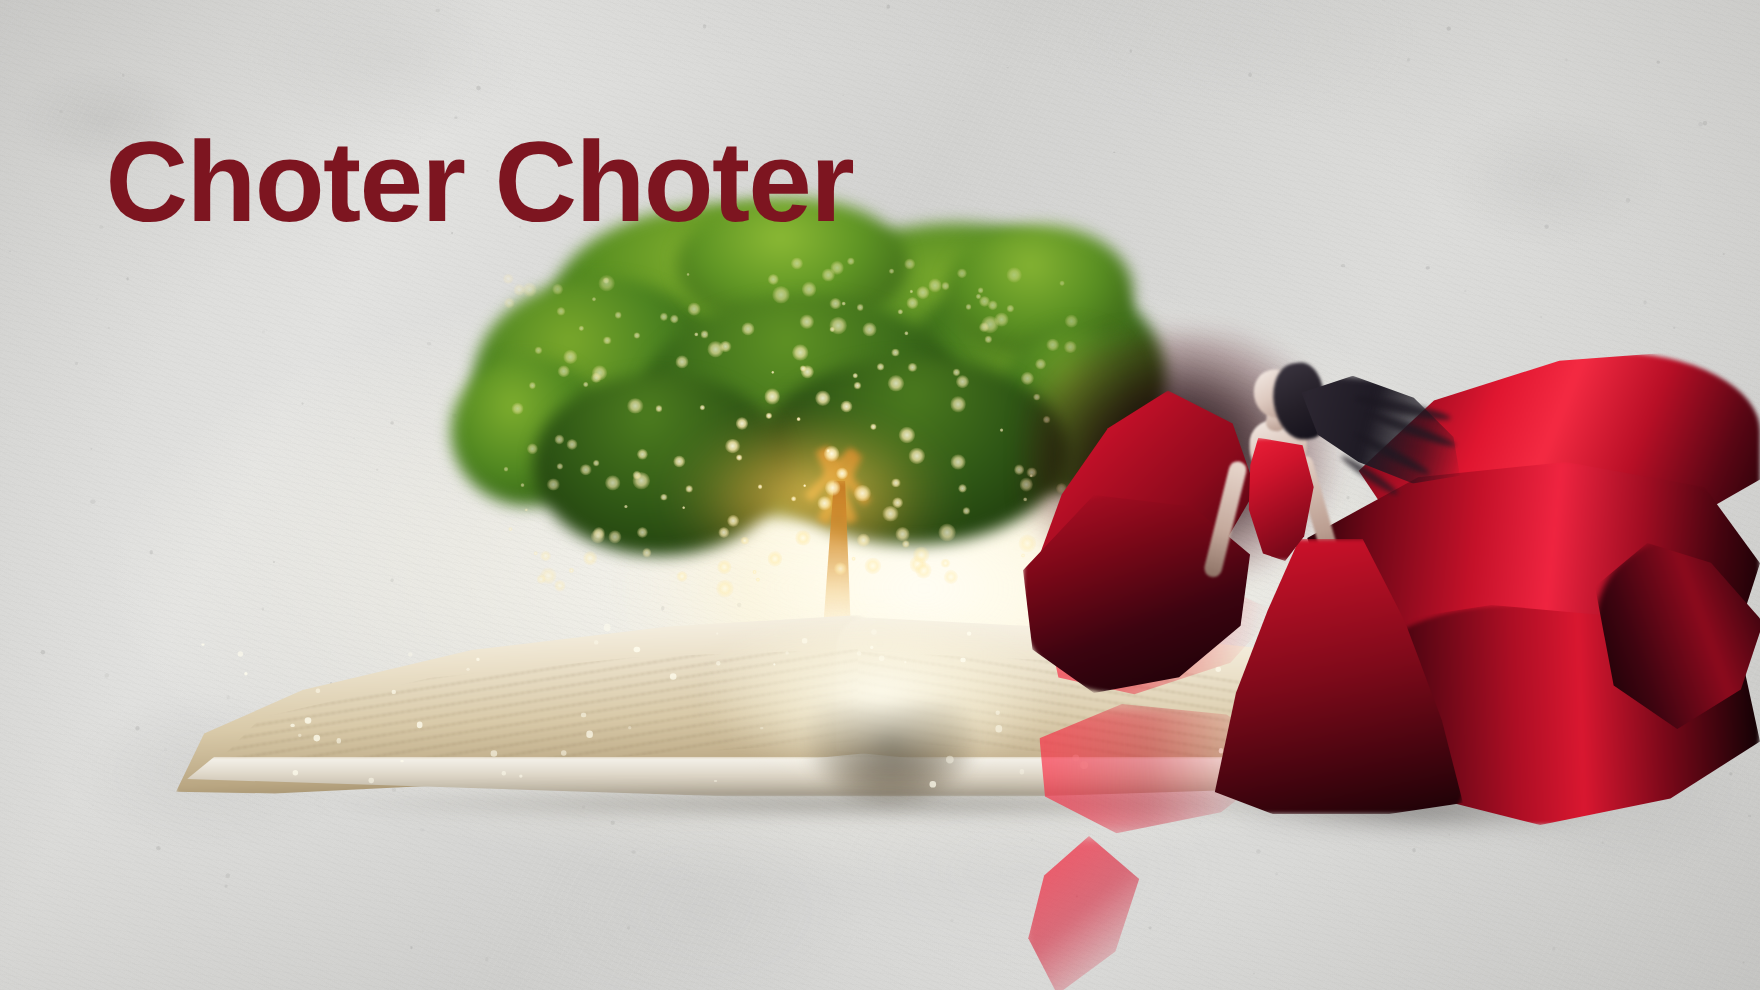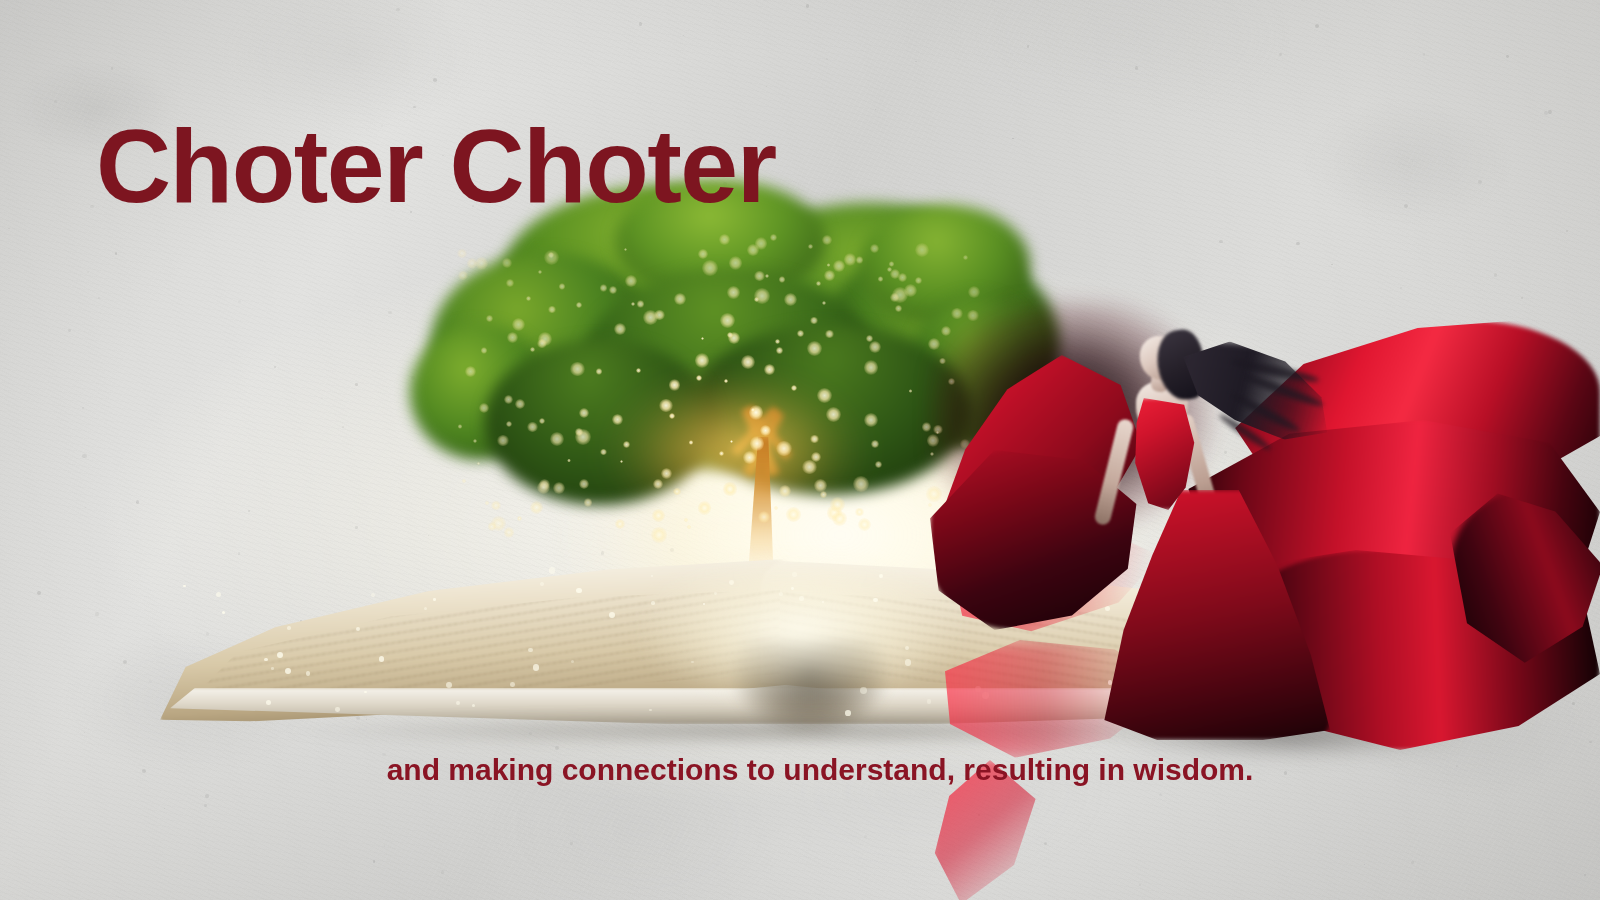--- a/index.html
+++ b/index.html
@@ -855,16 +855,15 @@
     <div class="hair-strand" style="left:300px;top:66px;width:90px;height:10px;transform:rotate(12deg);"></div>
     <div class="hair-strand" style="left:310px;top:86px;width:86px;height:9px;transform:rotate(20deg);"></div>
     <div class="hair-strand" style="left:296px;top:108px;width:78px;height:9px;transform:rotate(28deg);"></div>
     <div class="hair-strand" style="left:284px;top:128px;width:62px;height:8px;transform:rotate(34deg);"></div>
   </div>
 
   <h1 class="title" style="color: rgb(125, 21, 32);">Choter Choter</h1>
 
 
   <div class="caption" style="color: rgb(138, 20, 36);">
-    <span class="ln">and making connections to understand, resulting in wisdom.</span>
   </div>
 
 </div>
 
 </body></html>

